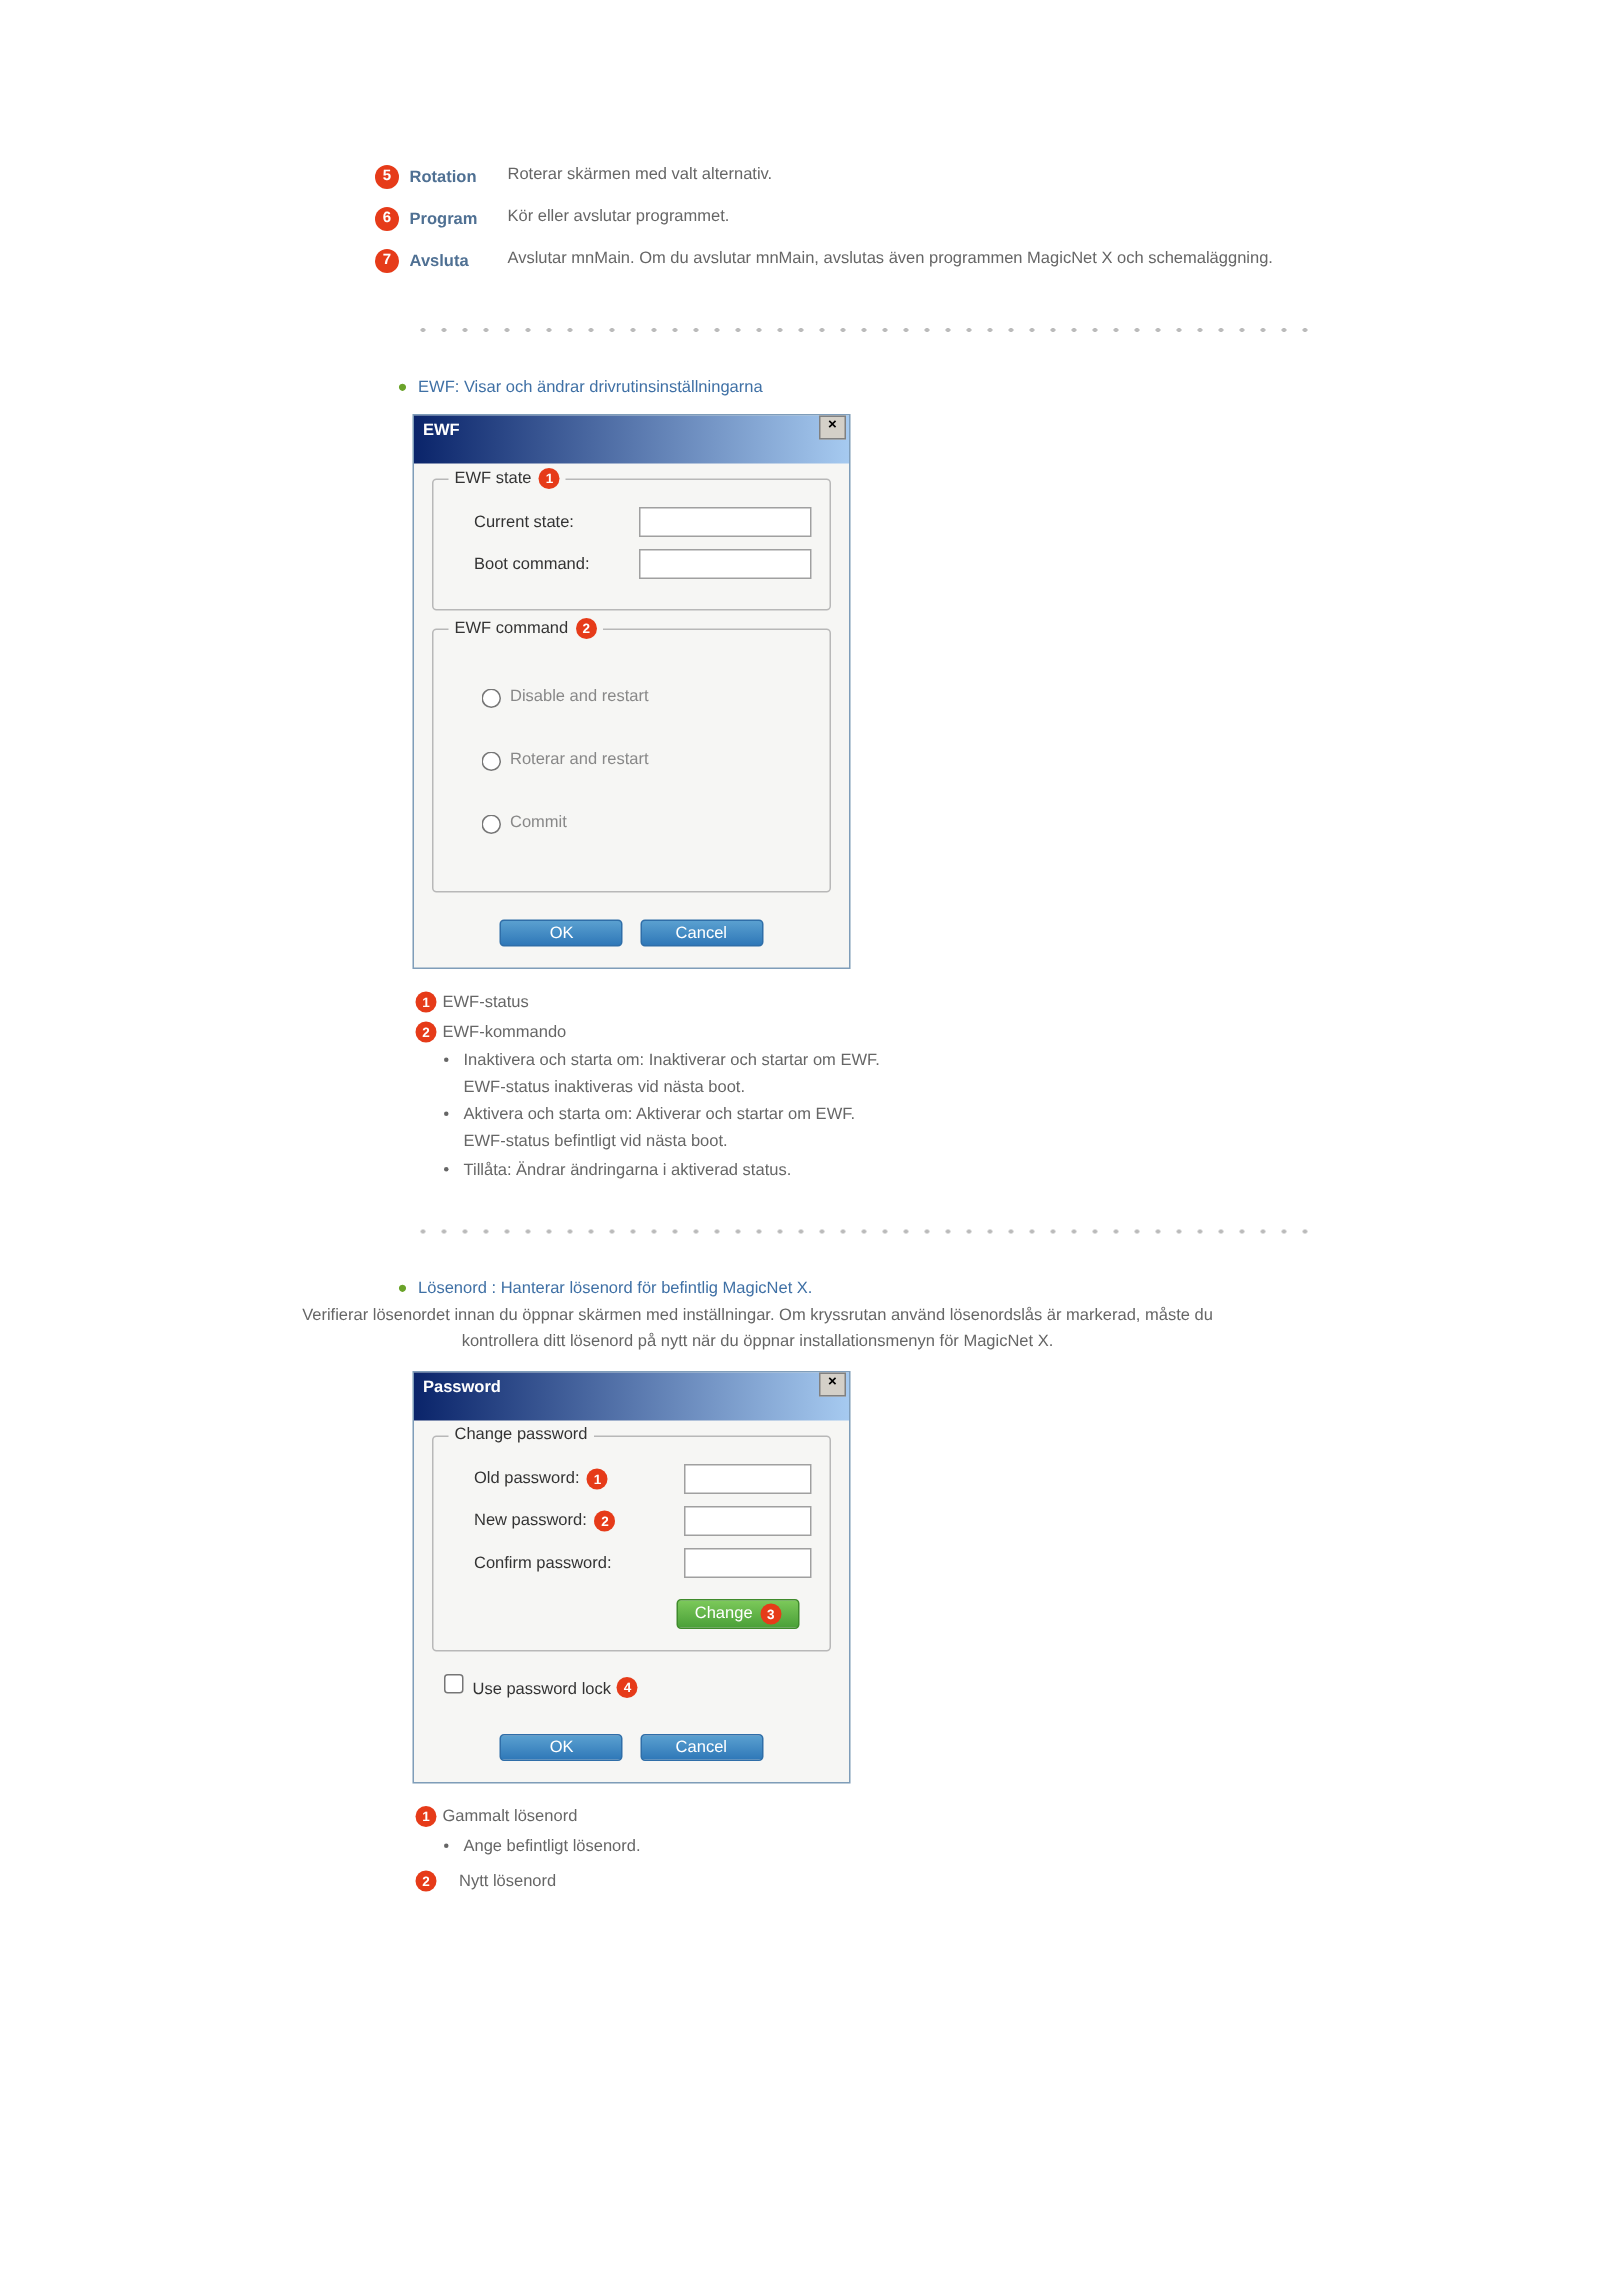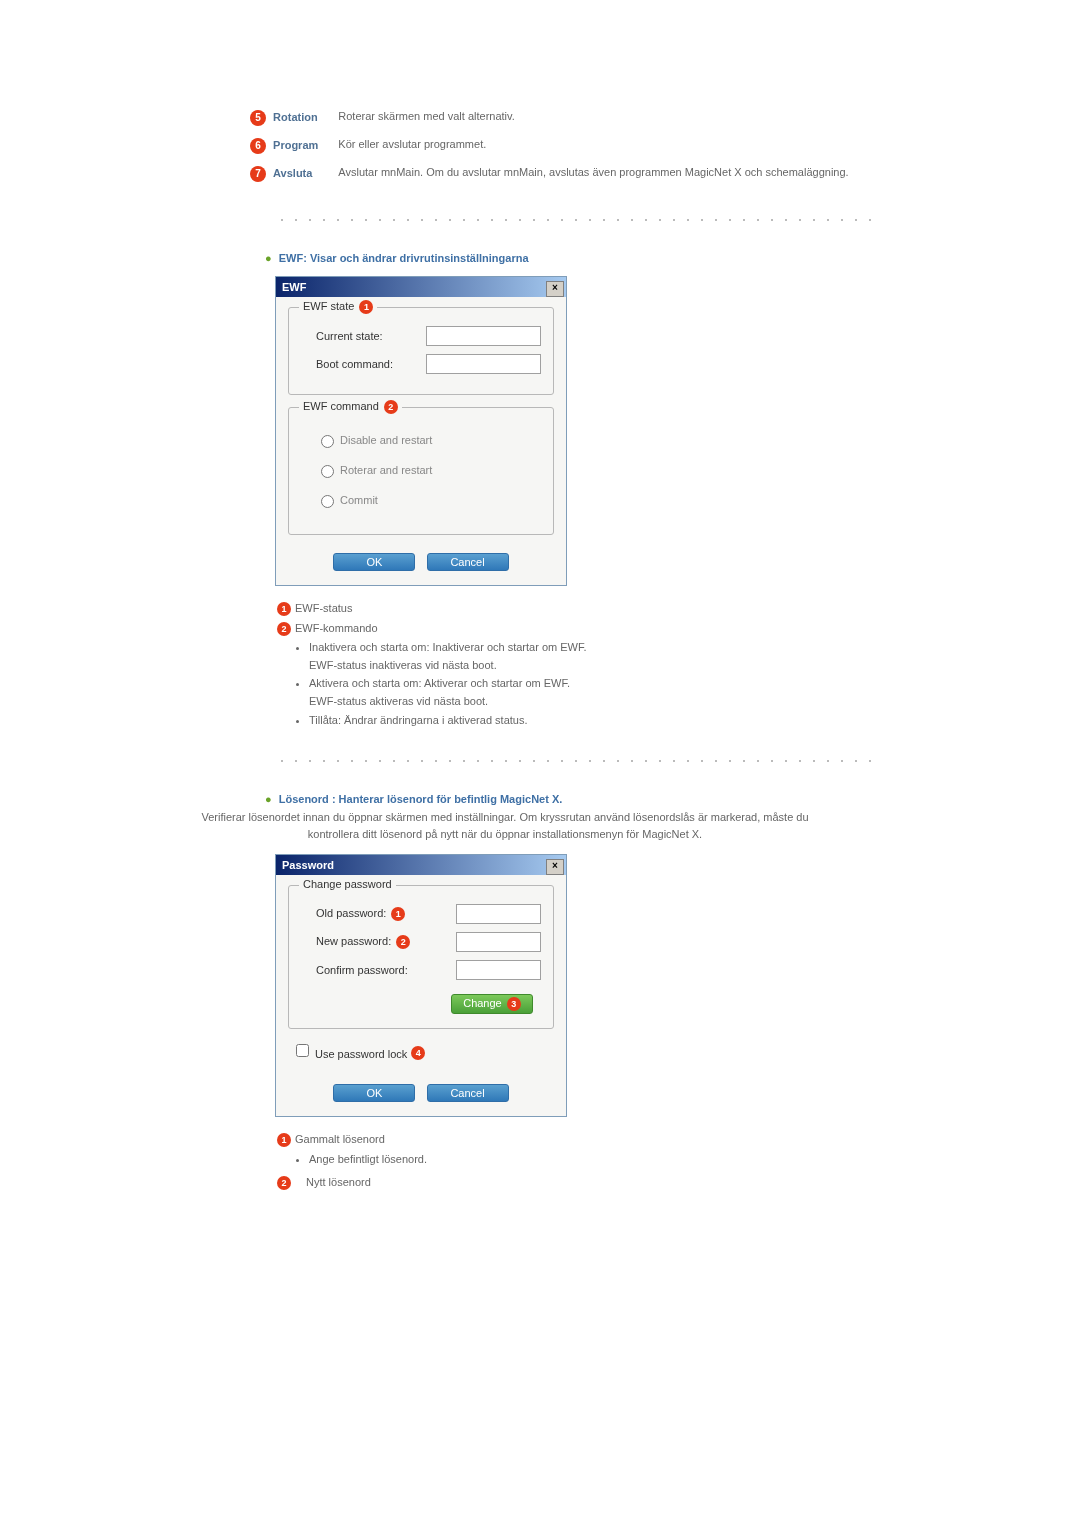--- a/index.html
+++ b/index.html
@@ -65,21 +65,21 @@
     margin: 30px 0 30px 140px;
     width: 600px;
     height: 4px;
     background-image: radial-gradient(circle, #bbb 1.5px, transparent 1.5px);
     background-size: 14px 4px;
     background-repeat: repeat-x;
   }
   .section-head {
     margin-left: 130px;
     color: #3f70a5;
-    font-weight: bold;
+    font-weight: normal;
     font-size: 11px;
     margin-bottom: 4px;
   }
   .section-head .bullet {
     color: #6aa329;
     margin-right: 4px;
     font-size: 11px;
   }
   .section-sub {
     margin-left: 60px;
@@ -92,30 +92,30 @@
   
   .dialog {
     margin-left: 140px;
     width: 290px;
     border: 1px solid #7f9db9;
     background: #f6f6f4;
     margin-top: 12px;
     margin-bottom: 14px;
   }
   .dialog .titlebar {
-    height: 20px;
+    height: 32px;
     line-height: 20px;
     background: linear-gradient(to right, #0a246a, #a6caf0);
     color: #fff;
     font-weight: bold;
     font-size: 11px;
     padding: 0 2px 0 6px;
     display: flex;
     justify-content: space-between;
-    align-items: flex-end;
+    align-items: flex-start;
   }
   .titlebar .close-btn {
     width: 16px;
     height: 14px;
     background: #d4d0c8;
     border: 1px solid #808080;
     color: #000;
     font-weight: bold;
     font-size: 10px;
     line-height: 12px;
@@ -154,21 +154,21 @@
     flex: 0 0 140px;
     color: #333;
   }
   .txt {
     flex: 1;
     height: 18px;
     border: 1px solid #a0a0a0;
     background: #fff;
   }
   .radio-row {
-    margin: 14px 0;
+    margin: 26px 0;
     color: #888;
     display: flex;
     align-items: center;
   }
   .radio-row input[type=radio] {
     margin-right: 6px;
   }
   .btn-bar {
     text-align: center;
     padding: 6px 0 2px 0;
@@ -317,21 +317,21 @@
       <span class="badge-small b-red">2</span>
       <span style="margin-left:4px;">EWF-kommando</span>
     </div>
     <ul>
       <li>
         <span>Inaktivera och starta om: Inaktiverar och startar om EWF.</span><br>
         <span>EWF-status inaktiveras vid nästa boot.</span>
       </li>
       <li>
         <span>Aktivera och starta om: Aktiverar och startar om EWF.</span><br>
-        <span>EWF-status aktiveras vid nästa boot.</span>
+        <span>EWF-status befintligt vid nästa boot.</span>
       </li>
       <li>Tillåta: Ändrar ändringarna i aktiverad status.</li>
     </ul>
   </div>
 
   <div class="dotted-sep"></div>
 
   <div class="section-head">
     <span class="bullet">●</span>
     <span>Lösenord : Hanterar lösenord för befintlig MagicNet X.</span>

